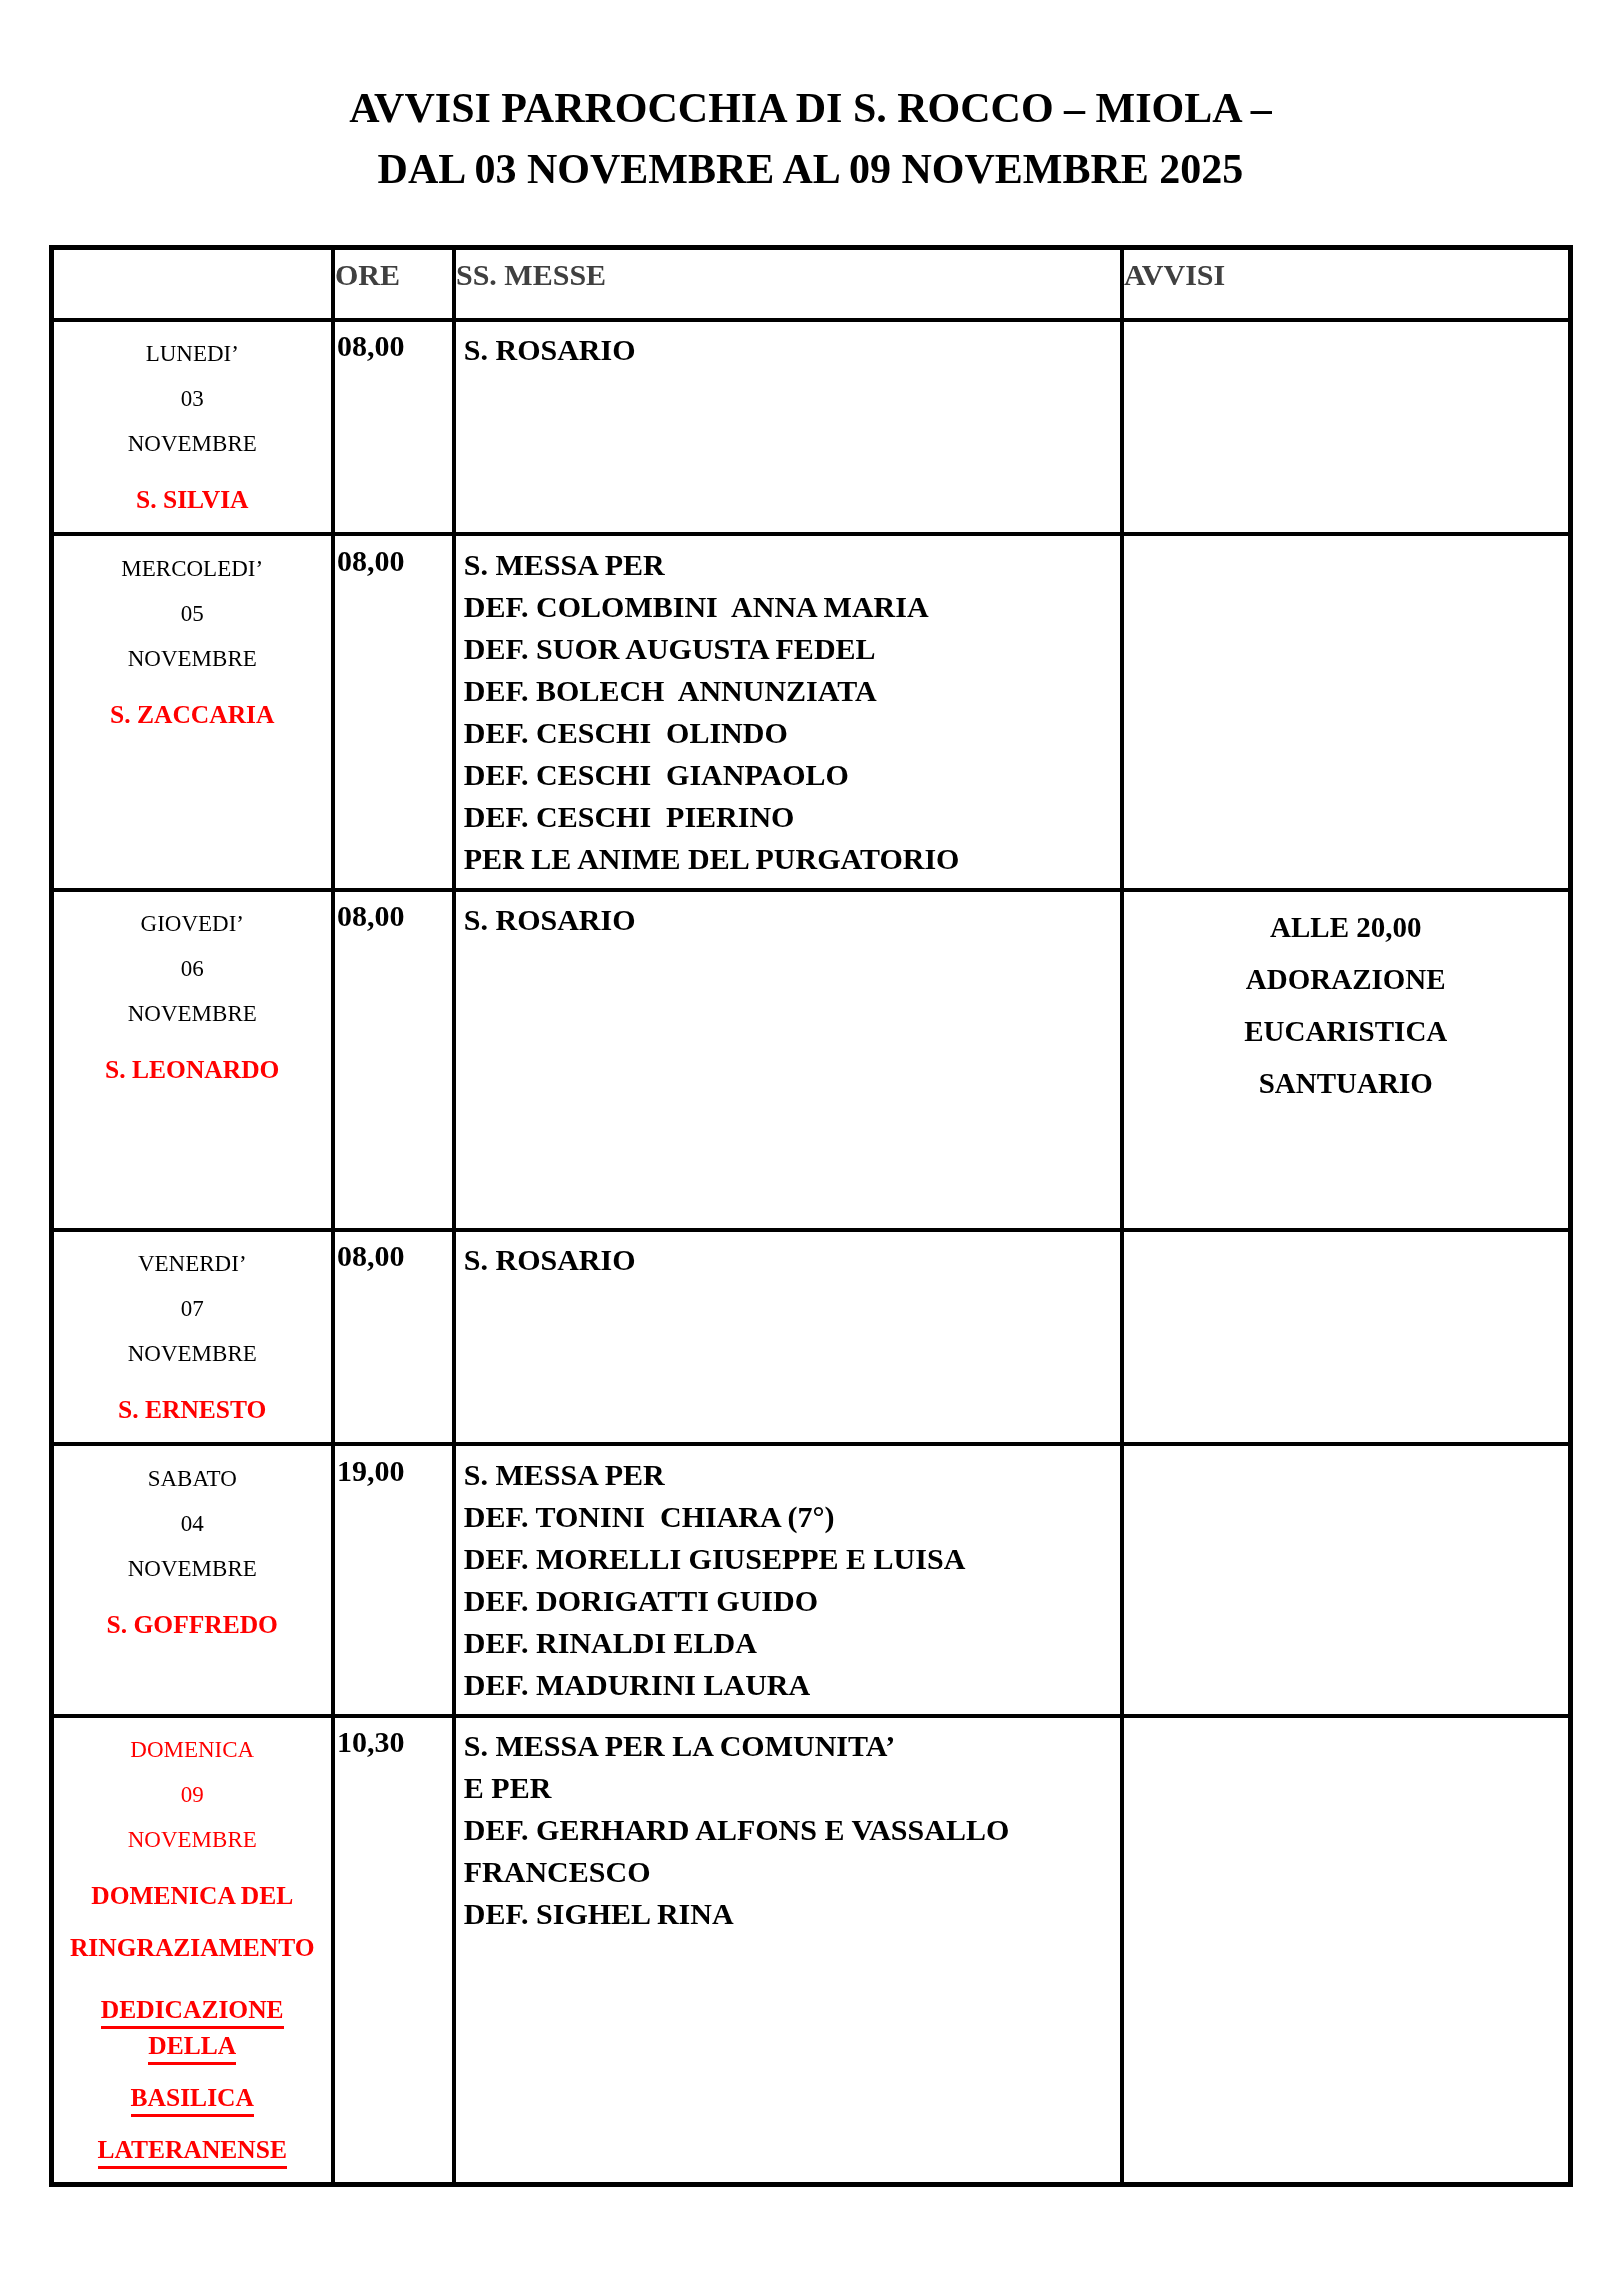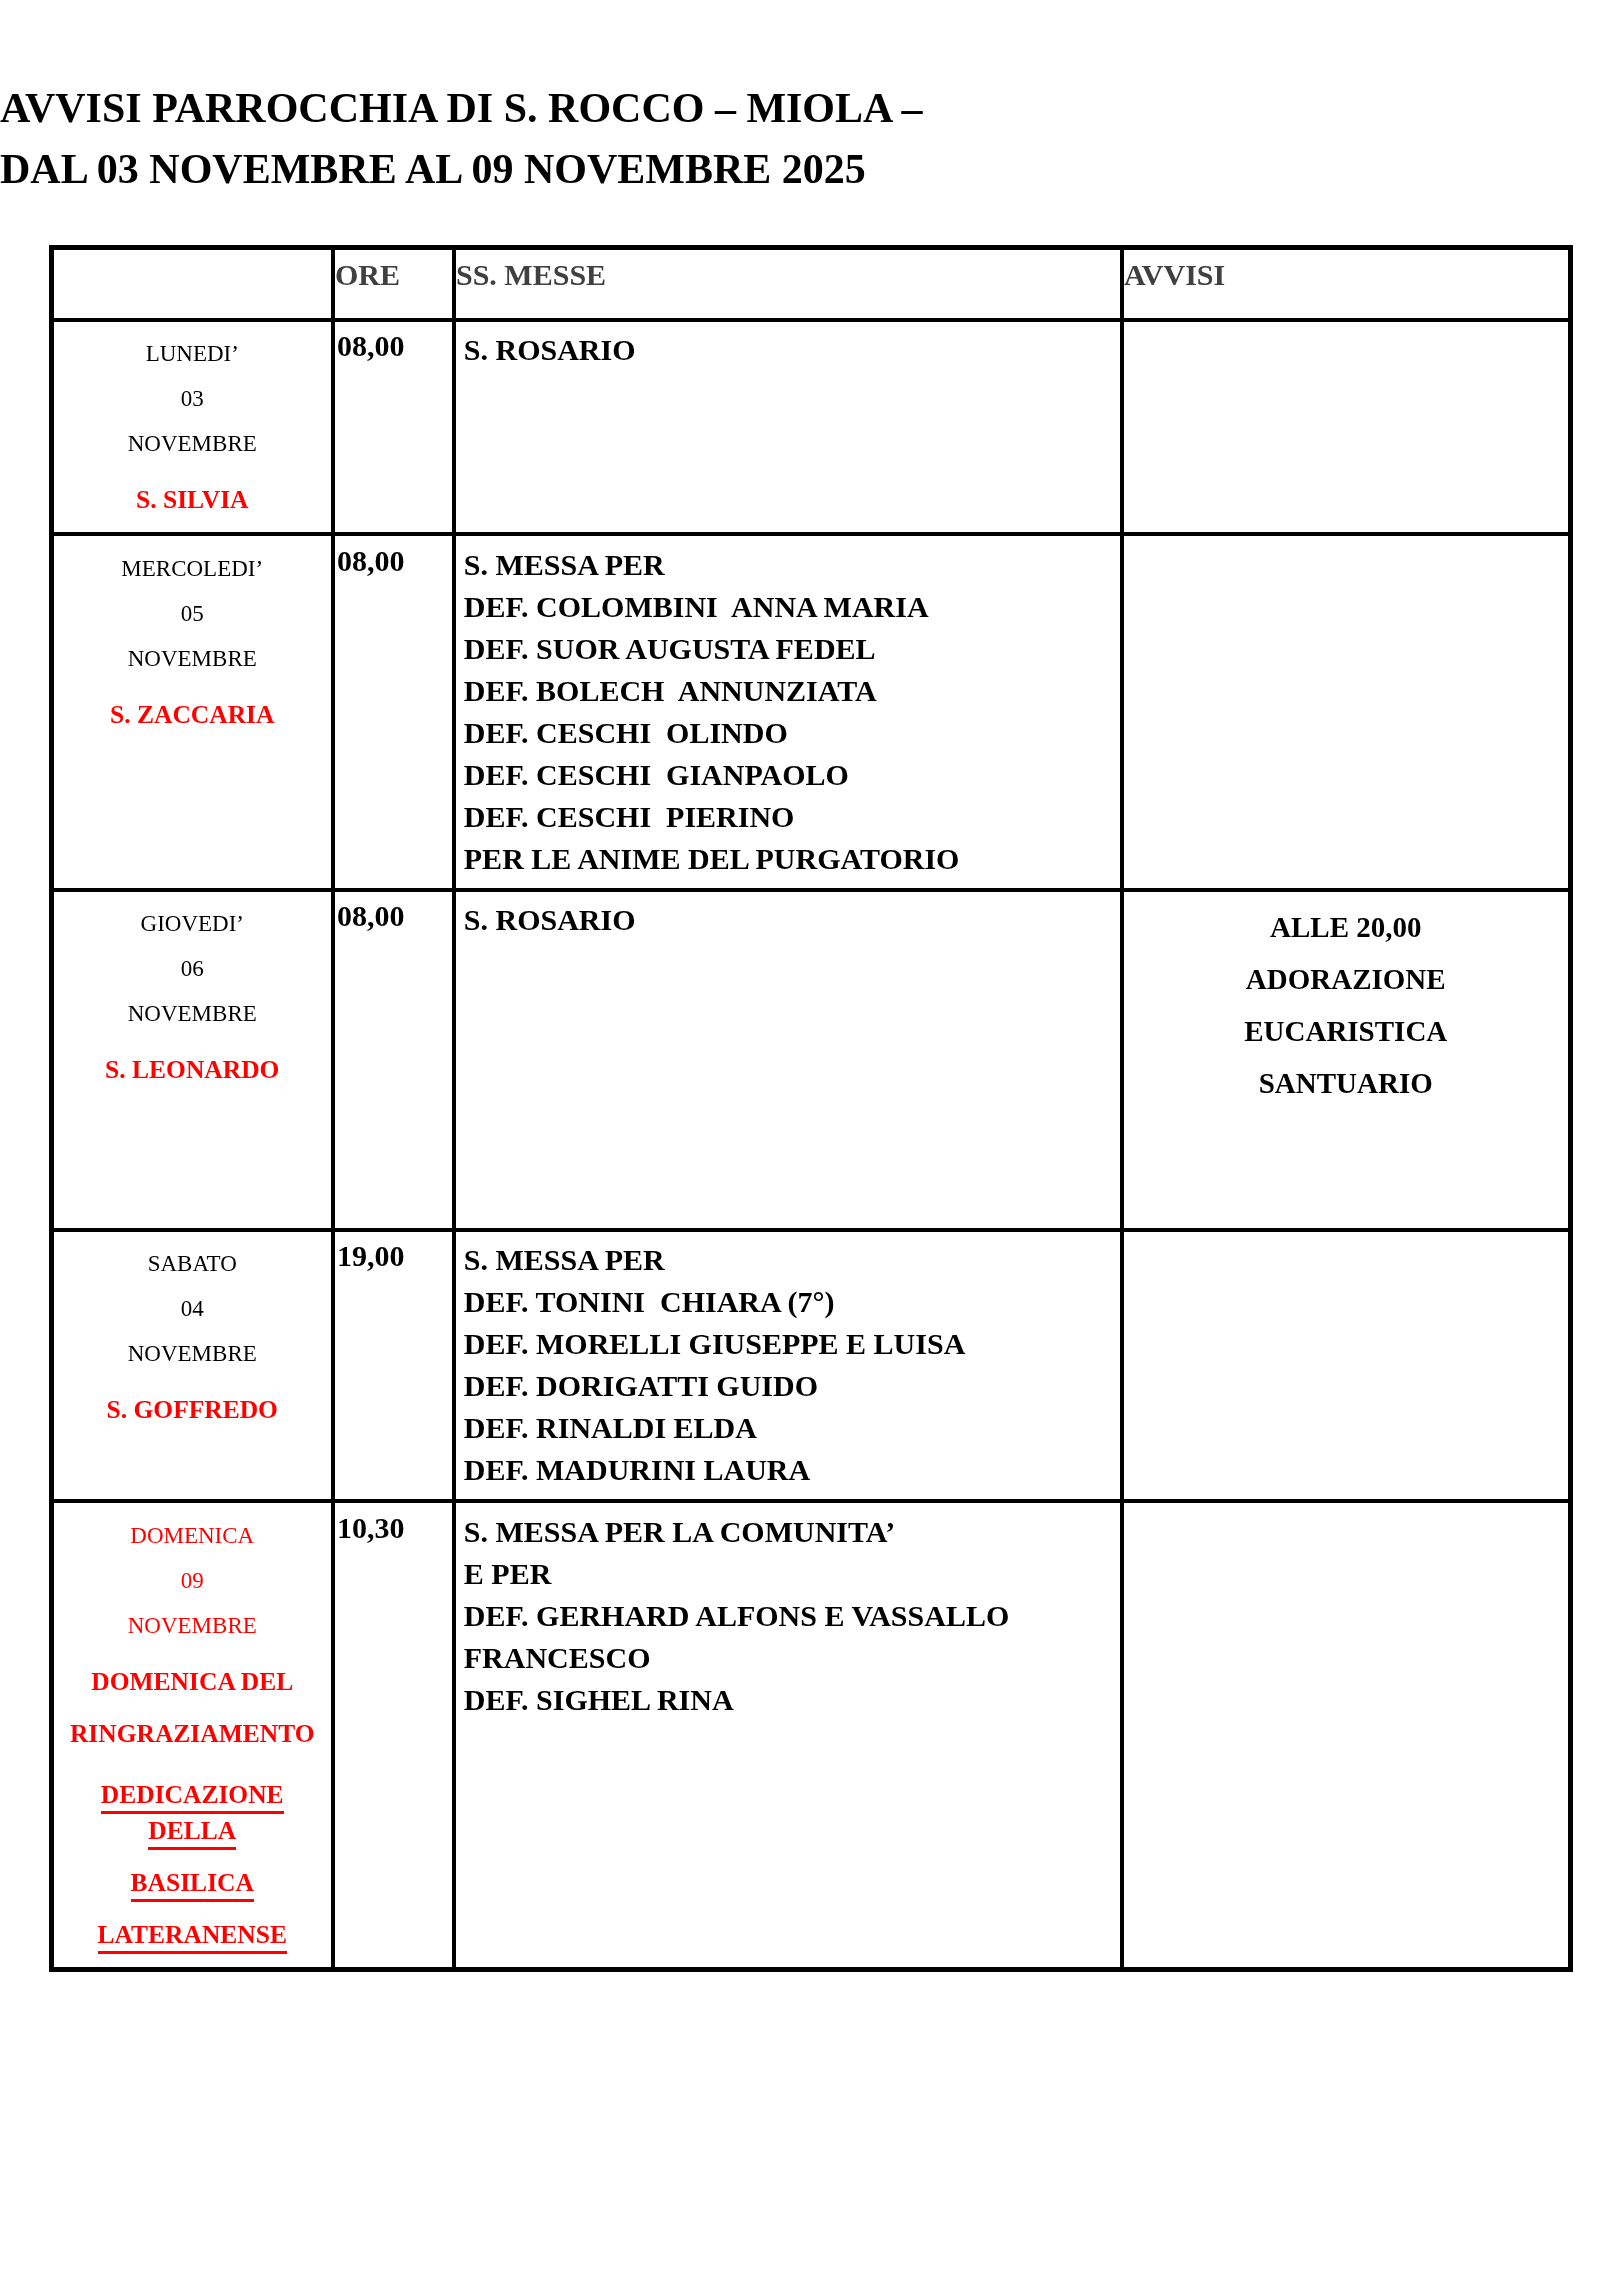--- a/index.html
+++ b/index.html
@@ -9,21 +9,21 @@
   }
   body {
     width: 1621px;
     min-height: 2293px;
     margin: 0 auto;
   }
   .page { width: 1621px; }
 
   .title {
     margin-top: 78px;
-    text-align: left;
+    text-align: center;
     font-size: 42px;
     font-weight: bold;
     line-height: 61px;
     color: #000000;
   }
 
   table.schedule {
     margin: 45px auto 0 auto;
     width: 1519px;
     border-collapse: collapse;
@@ -198,20 +198,37 @@
     <td class="ore-cell">08,00</td>
     <td class="messe-cell">S. ROSARIO</td>
     <td class="avvisi-cell">ALLE 20,00
 ADORAZIONE
 EUCARISTICA
 SANTUARIO</td>
   </tr>
         <tr>
     <td class="day-cell">
       <div class="day-lines">
+              <div>VENERDI’</div>
+              <div>07</div>
+              <div>NOVEMBRE</div>
+            </div>
+      <div class="saint-wrap">
+              <div class="saint-block">
+                <div><span class="saint-line">S. ERNESTO</span></div>
+              </div>
+            </div>
+    </td>
+    <td class="ore-cell">08,00</td>
+    <td class="messe-cell">S. ROSARIO</td>
+    <td class="avvisi-cell"></td>
+  </tr>
+        <tr>
+    <td class="day-cell">
+      <div class="day-lines">
               <div>SABATO</div>
               <div>04</div>
               <div>NOVEMBRE</div>
             </div>
       <div class="saint-wrap">
               <div class="saint-block">
                 <div><span class="saint-line">S. GOFFREDO</span></div>
               </div>
             </div>
     </td>

